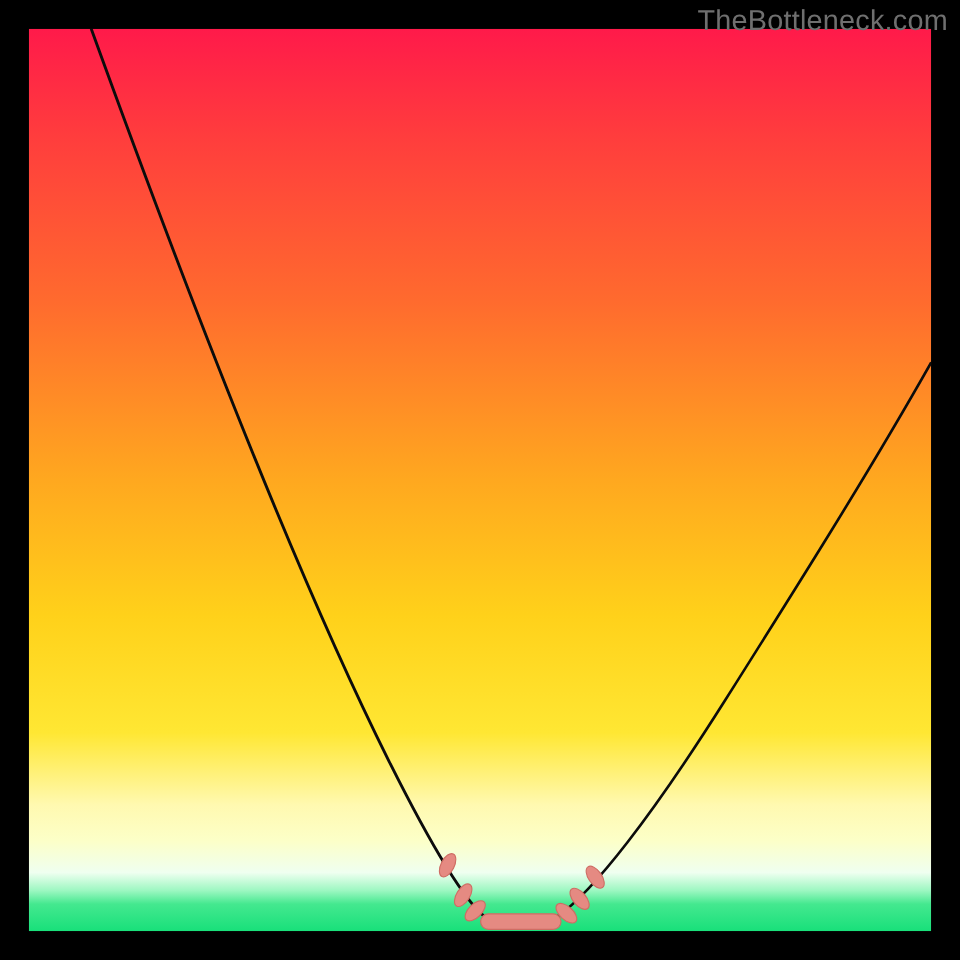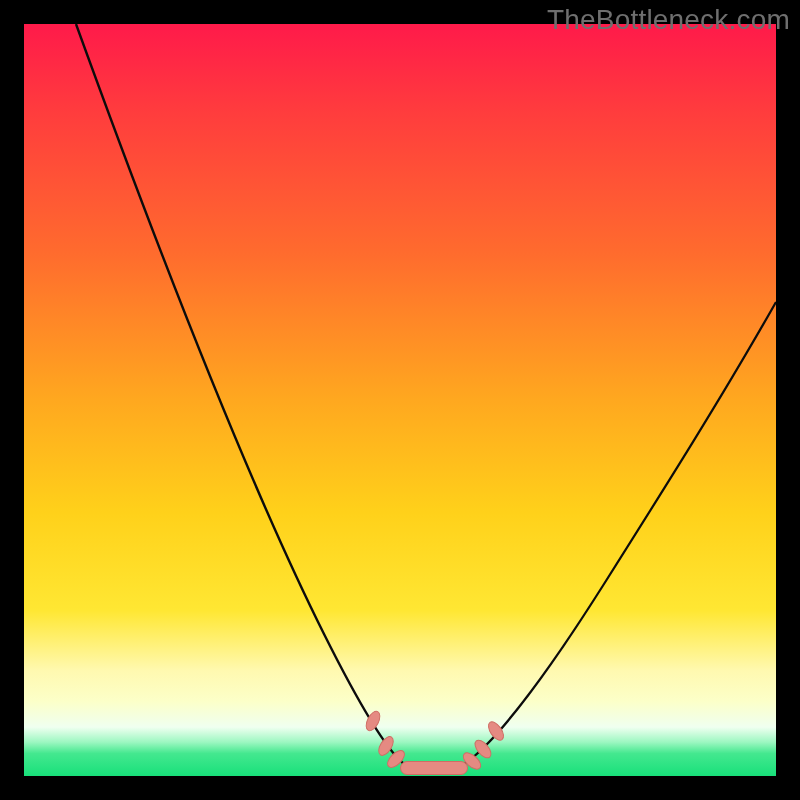--- a/index.html
+++ b/index.html
@@ -37,21 +37,21 @@
       #9cf7c1 95.5%,
       #44e88f 97%,
       #18e07a 100%
     );
   }
   .watermark {
     position: absolute;
     top: 4px;
     right: 10px;
     color: #6f6f6f;
-    font-size: 28px;
+    font-size: 24px;
     font-weight: 500;
     letter-spacing: 0.2px;
     user-select: none;
   }
   svg.curve {
     position: absolute;
     inset: 0;
   }
   .marker {
     position: absolute;

